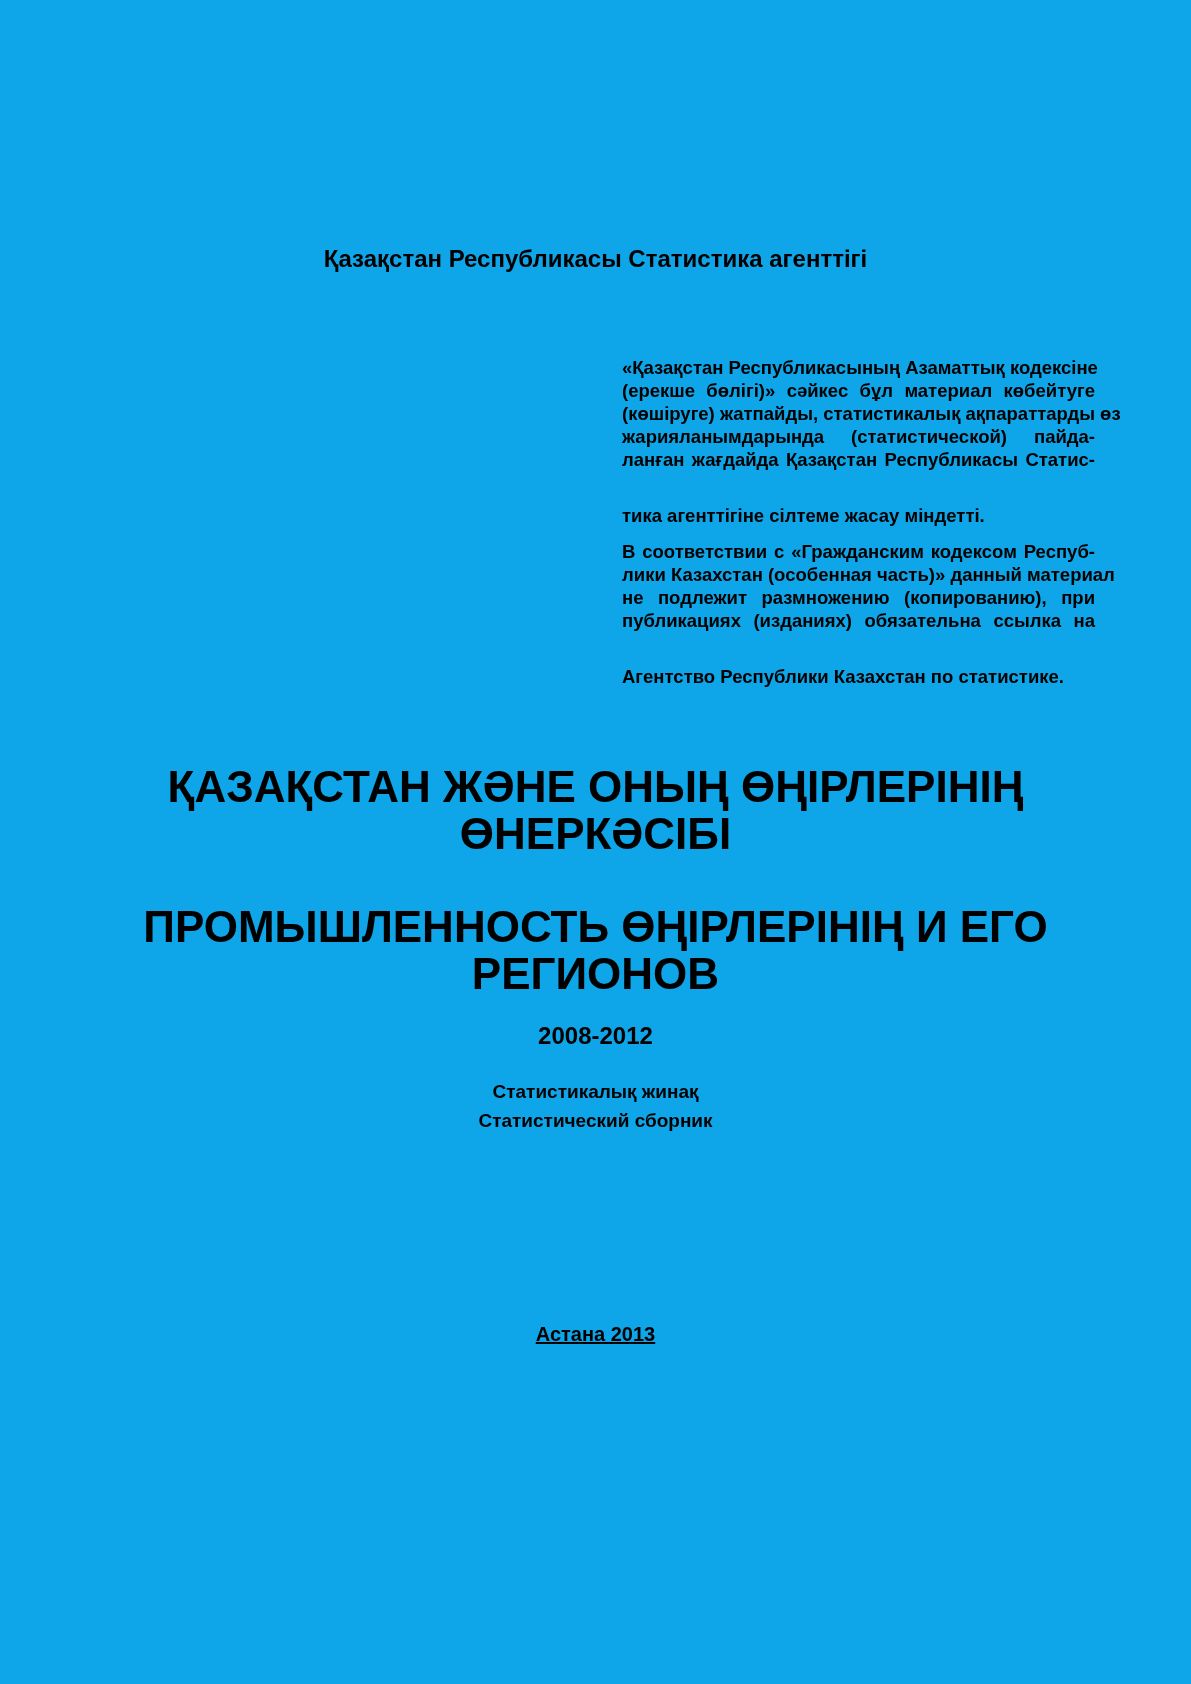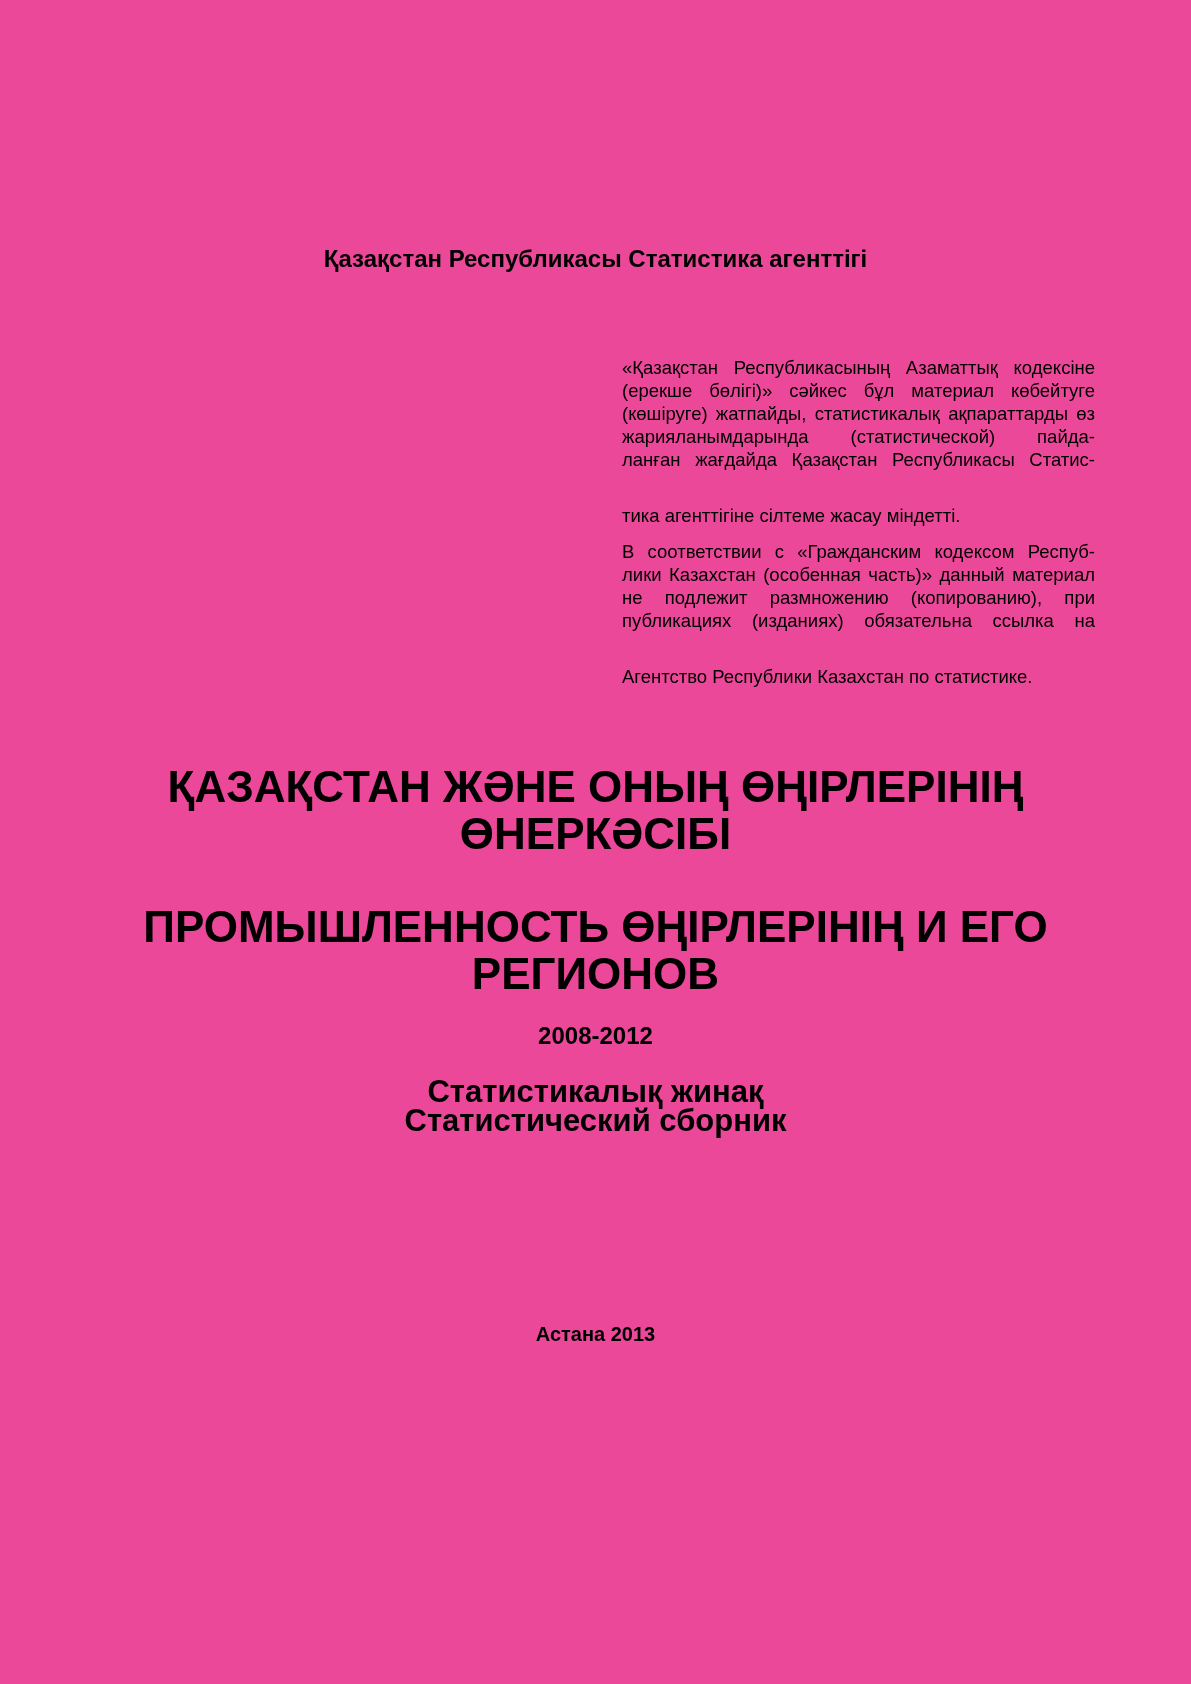--- a/index.html
+++ b/index.html
@@ -4,42 +4,42 @@
 <style>
   html, body {
     margin: 0;
     padding: 0;
     background: #ffffff;
   }
   .page {
     position: relative;
     width: 1191px;
     height: 1684px;
-    background: #ec4899;
+    background: #0ea5e9;
     color: #000000;
     font-family: "Liberation Sans", "DejaVu Sans", sans-serif;
     overflow: hidden;
   }
   .publisher {
     position: absolute;
     top: 245px;
     left: 0;
     width: 100%;
     text-align: center;
     font-size: 24px;
     font-weight: bold;
     line-height: 28px;
   }
   .copyright-block {
     position: absolute;
     top: 356px;
     left: 622px;
     width: 473px;
     font-size: 18.5px;
-    font-weight: normal;
+    font-weight: bold;
     line-height: 23px;
   }
   .copyright-para { margin: 0 0 13px 0; }
   .cp-line {
     text-align: justify;
     text-align-last: justify;
     white-space: nowrap;
   }
   .cp-line--last {
     text-align: left;
@@ -66,33 +66,34 @@
     font-size: 24px;
     font-weight: bold;
     line-height: 28px;
   }
   .subtitle {
     position: absolute;
     top: 1077px;
     left: 0;
     width: 100%;
     text-align: center;
-    font-size: 31px;
+    font-size: 19px;
     font-weight: bold;
     line-height: 29px;
   }
   .imprint {
     position: absolute;
     top: 1322px;
     left: 0;
     width: 100%;
     text-align: center;
     font-size: 20px;
     font-weight: bold;
     line-height: 24px;
+    text-decoration: underline;
   }
 </style>
 </head>
 <body>
 
 <div class="page">
 
   <div class="publisher">Қазақстан Республикасы Статистика агенттігі</div>
 
   <div class="copyright-block">

